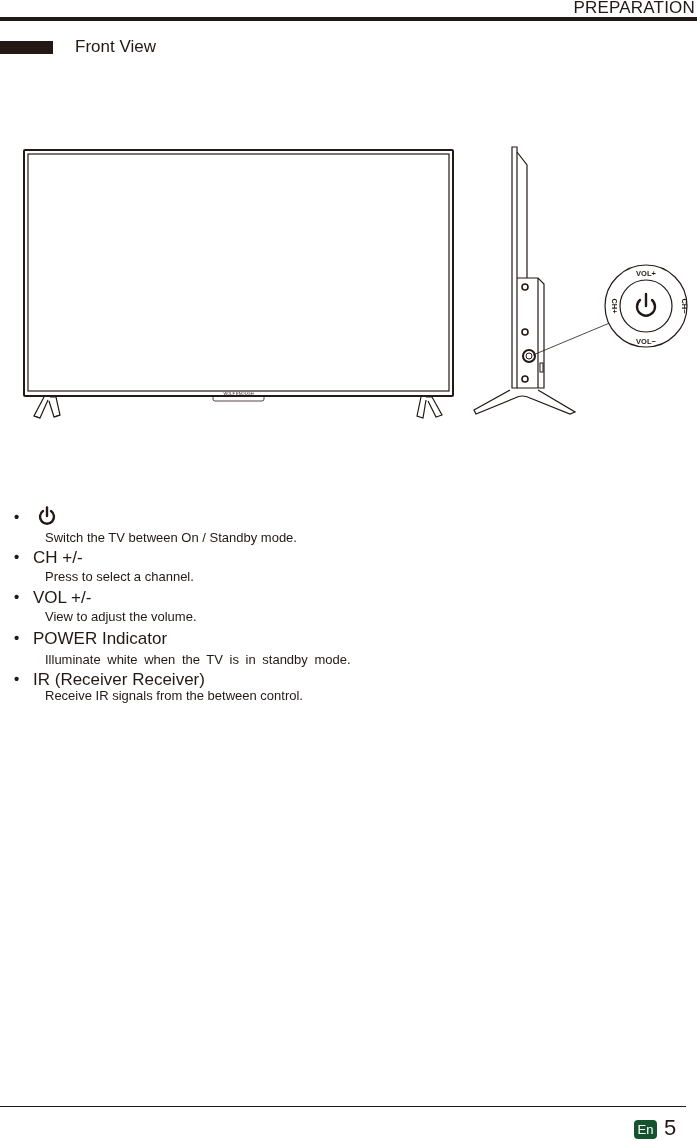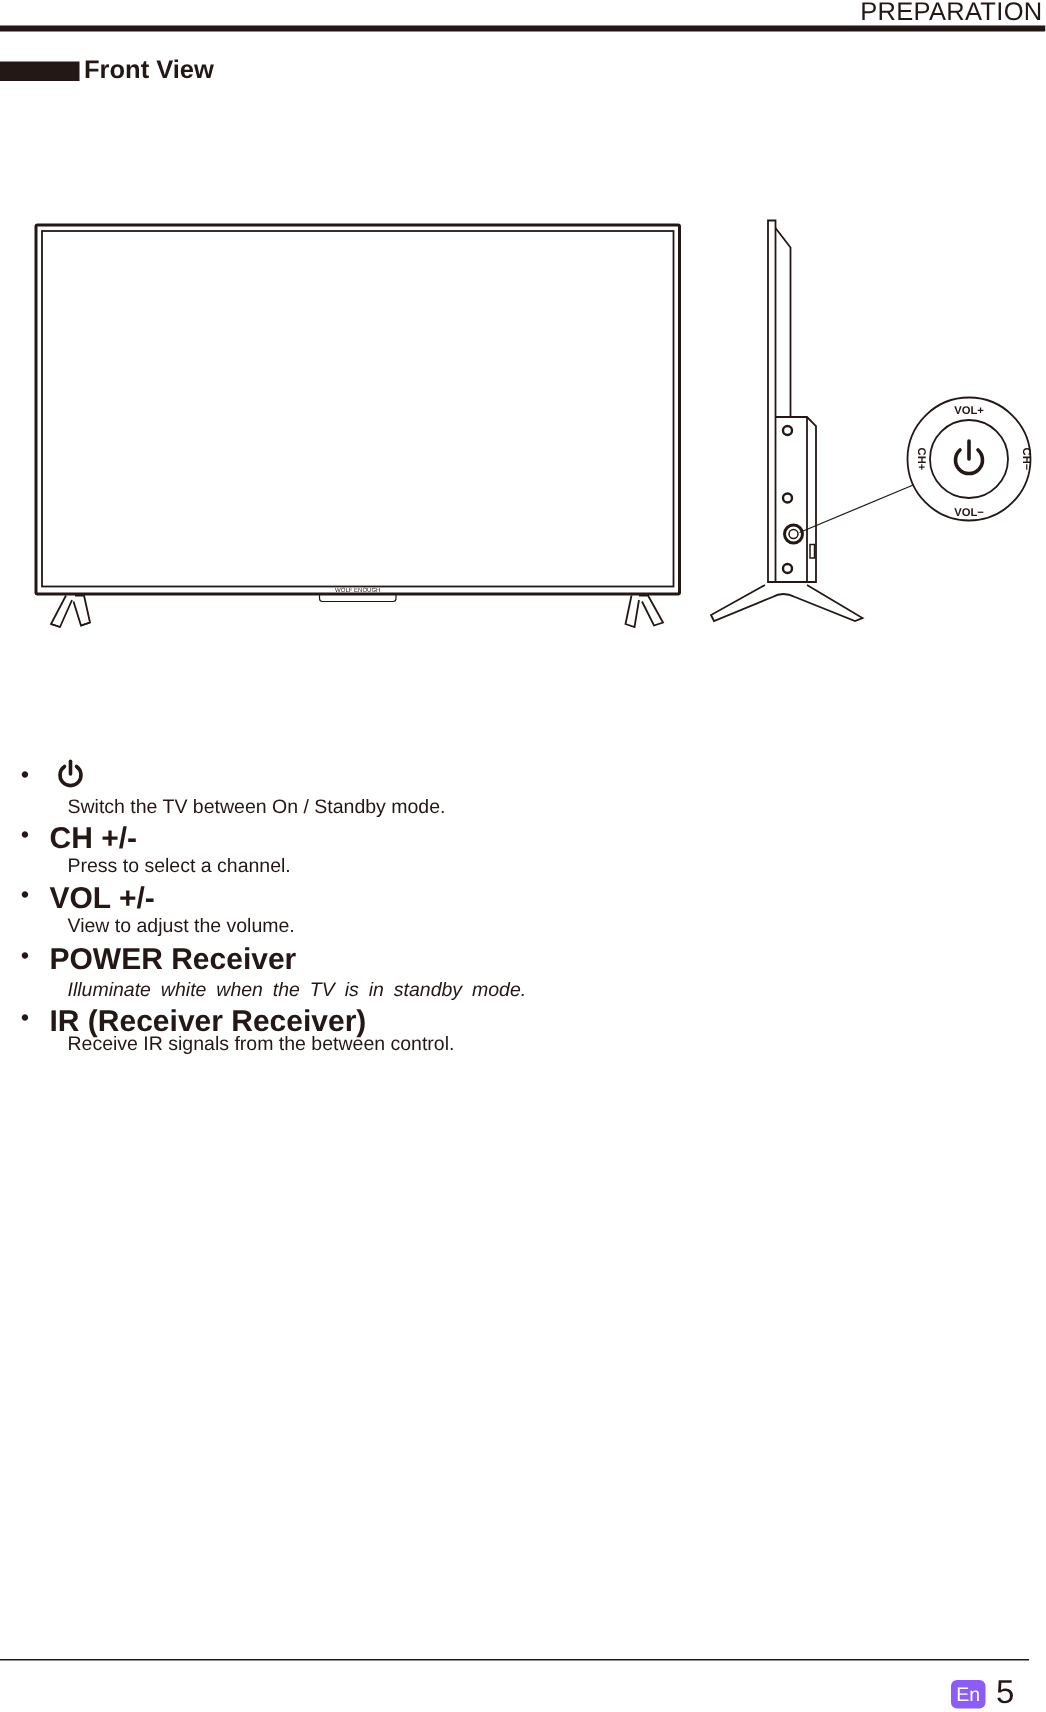--- a/index.html
+++ b/index.html
@@ -1,29 +1,29 @@
 <!DOCTYPE html>
 <html><head>
 <meta charset="utf-8">
 <style>
   html, body { margin: 0; padding: 0; background: #ffffff; }
   body { width: 697px; height: 1141px; position: relative; overflow: hidden;
          font-family: "Liberation Sans", sans-serif; color: #231815; }
   .header-title { position: absolute; right: 2px; top: -2px; font-size: 17px; letter-spacing: 0.2px; color: #231815; }
   .header-rule { position: absolute; left: 0; top: 17px; width: 697px; height: 4px; background: #231815; }
   .section-bar { position: absolute; left: 0; top: 41px; width: 53px; height: 13px; background: #231815; }
-  .section-title { position: absolute; left: 56px; top: 37px; font-size: 17px; font-weight: bold; }
+  .section-title { position: absolute; left: 75px; top: 37px; font-size: 17px; font-weight: normal; }
   svg.fig { position: absolute; left: 0; top: 0; }
   .list { position: absolute; left: 0; top: 506px; width: 697px; }
   .item-bullet { position: absolute; left: 14px; font-size: 15px; font-weight: bold; }
-  .item-title { position: absolute; left: 33px; font-size: 20px; font-weight: bold; }
+  .item-title { position: absolute; left: 33px; font-size: 17px; font-weight: normal; }
   .item-desc { position: absolute; left: 45px; font-size: 13px; }
-  .desc-justify { word-spacing: 3px; font-style: italic; }
+  .desc-justify { word-spacing: 3px; }
   .footer-rule { position: absolute; left: 0; top: 1106px; width: 686px; height: 1px; background: #231815; }
-  .lang-badge { position: absolute; left: 634px; top: 1120px; width: 23px; height: 19px; background: #8b5cf6;
+  .lang-badge { position: absolute; left: 634px; top: 1120px; width: 23px; height: 19px; background: #14532d;
                 color: #fff; font-size: 13px; border-radius: 4px; text-align: center; line-height: 19px; }
   .page-num { position: absolute; left: 664px; top: 1115px; font-size: 22px; color: #231815; }
 </style>
 </head>
 <body>
 
 <div class="header-title">PREPARATION</div>
 <div class="header-rule"></div>
 
 <div class="section-bar"></div>
@@ -103,21 +103,21 @@
   </div>
 
   <div>
     <span class="item-bullet" style="top:82px">•</span>
     <span class="item-title" style="top:82px">VOL +/-</span>
     <span class="item-desc" style="top:103px">View to adjust the volume.</span>
   </div>
 
   <div>
     <span class="item-bullet" style="top:123px">•</span>
-    <span class="item-title" style="top:123px">POWER Receiver</span>
+    <span class="item-title" style="top:123px">POWER Indicator</span>
     <span class="item-desc desc-justify" style="top:146px">Illuminate white when the TV is in standby mode.</span>
   </div>
 
   <div>
     <span class="item-bullet" style="top:164px">•</span>
     <span class="item-title" style="top:164px">IR (Receiver Receiver)</span>
     <span class="item-desc" style="top:182px">Receive IR signals from the between control.</span>
   </div>
 </div>
 

